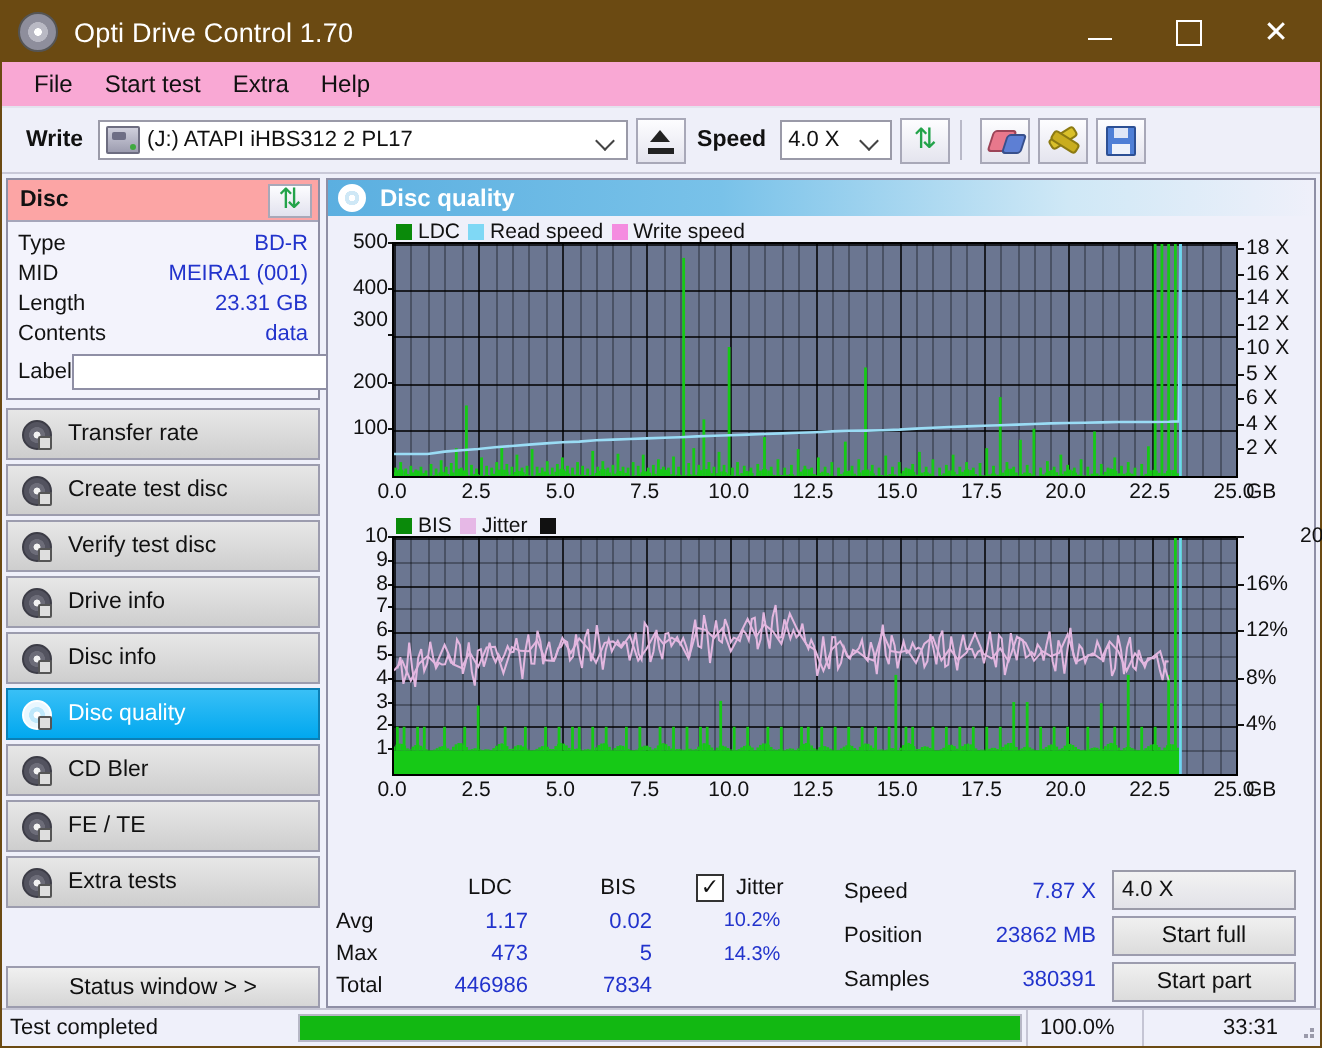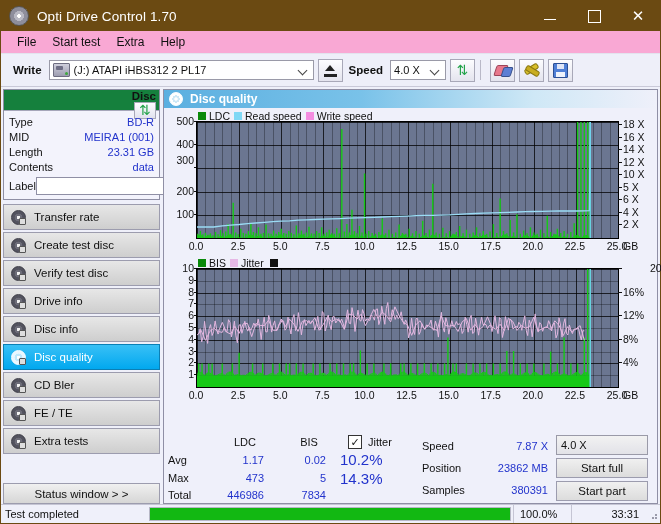--- a/index.html
+++ b/index.html
@@ -89,22 +89,22 @@
   .tools-ico:after{content:"";position:absolute;left:1px;top:5px;width:13px;height:4px;background:#c9ad1e;border:1px solid #8c7a12;transform:rotate(32deg);border-radius:2px;}
   .save-ico{width:13px;height:13px;background:#4f7fd6;border:1px solid #2c4f94;position:relative;border-radius:1px;}
   .save-ico:before{content:"";position:absolute;left:3px;top:0px;width:7px;height:5px;background:#dfe6f7;}
   .save-ico:after{content:"";position:absolute;left:2px;bottom:0px;width:9px;height:5px;background:#eef2fb;}
   
   .body{flex:1;display:flex;min-height:0;padding:2px 2px 0 2px;box-sizing:border-box;}
   
   .left{width:157px;flex:0 0 157px;display:flex;flex-direction:column;margin-right:3px;}
   .disc-panel{border:1px solid #8f8fa5;background:#f3f3fc;box-sizing:border-box;}
   .disc-head{
-    height:20px;display:flex;align-items:flex-end;padding:0 3px;
-    border-bottom:1px solid #a6a6ba;background:#15803d;flex-direction:column;
+    height:20px;display:flex;align-items:center;padding:0 3px;
+    border-bottom:1px solid #a6a6ba;background:#fca5a5;
   }
   .disc-head .t{font-size:11.5px;font-weight:bold;color:#111;margin-left:3px;}
   .disc-head .btn{
     margin-left:auto;width:22px;height:17px;border:1px solid #a8a8b8;
     background:linear-gradient(#fdfdff,#e2e2ee);display:flex;align-items:center;justify-content:center;
     box-sizing:border-box;
   }
   .disc-rows{padding:3px 5px 4px 5px;}
   .drow{display:flex;align-items:center;height:15px;font-size:11px;}
   .drow .k{color:#111;}
@@ -211,21 +211,21 @@
   }
   .stats-grid .hd{font-size:11px;color:#111;text-align:center;}
   .stats-grid .rh{font-size:11px;color:#111;}
   .stats-grid .val{font-size:11px;color:#2233cc;text-align:right;padding-right:14px;}
   .jit-head{display:flex;align-items:center;justify-content:flex-start;gap:6px;padding-left:8px;}
   .chk{
     width:14px;height:14px;border:1px solid #333;background:#fff;
     display:flex;align-items:center;justify-content:center;font-size:11px;color:#111;
     box-sizing:border-box;font-family:"DejaVu Sans",sans-serif;line-height:1;
   }
-  .jit-val{font-size:15px;color:#2233cc;text-align:left;padding-right:4px;}
+  .jit-val{font-size:10px;color:#2233cc;text-align:center;padding-right:4px;}
   .stats-right{margin-left:6px;display:grid;grid-template-columns:58px 72px;row-gap:1px;align-items:center;}
   .stats-right .k{font-size:11px;color:#111;}
   .stats-right .v{font-size:11px;color:#2233cc;text-align:right;padding-right:4px;}
   .stats-btns{margin-left:4px;display:flex;flex-direction:column;gap:3px;width:92px;}
   .sbtn{
     height:20px;border:1px solid #9c9cae;background:linear-gradient(#f0f0f0,#dcdcdc);
     display:flex;align-items:center;justify-content:center;font-size:11.5px;color:#111;box-sizing:border-box;
   }
   .speed-combo2{
     height:20px;border:1px solid #9a9aa8;background:linear-gradient(#f2f2f2,#e2e2e8);

